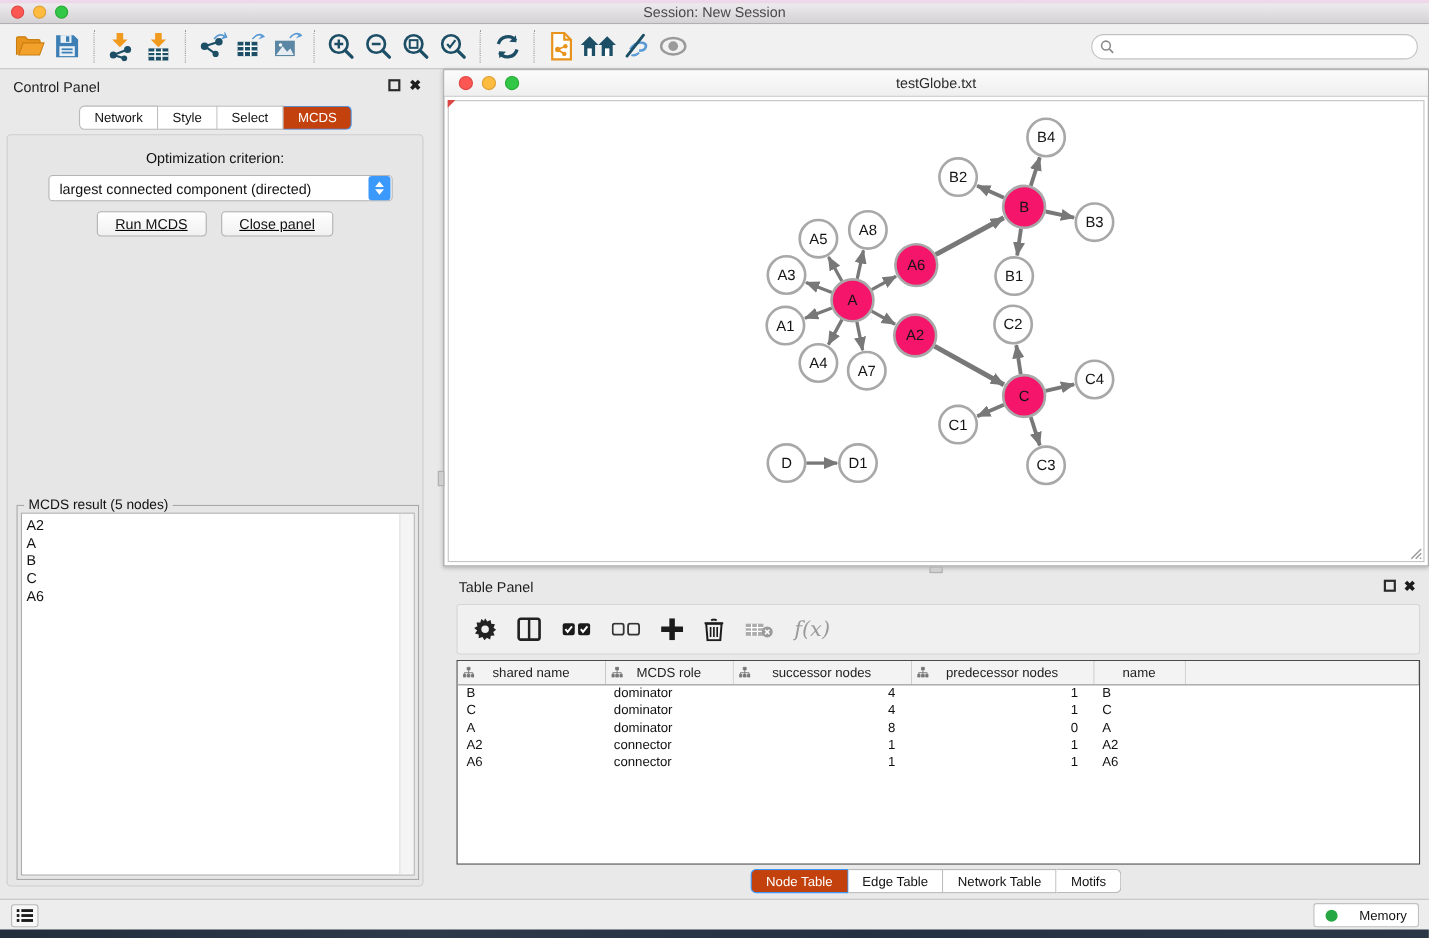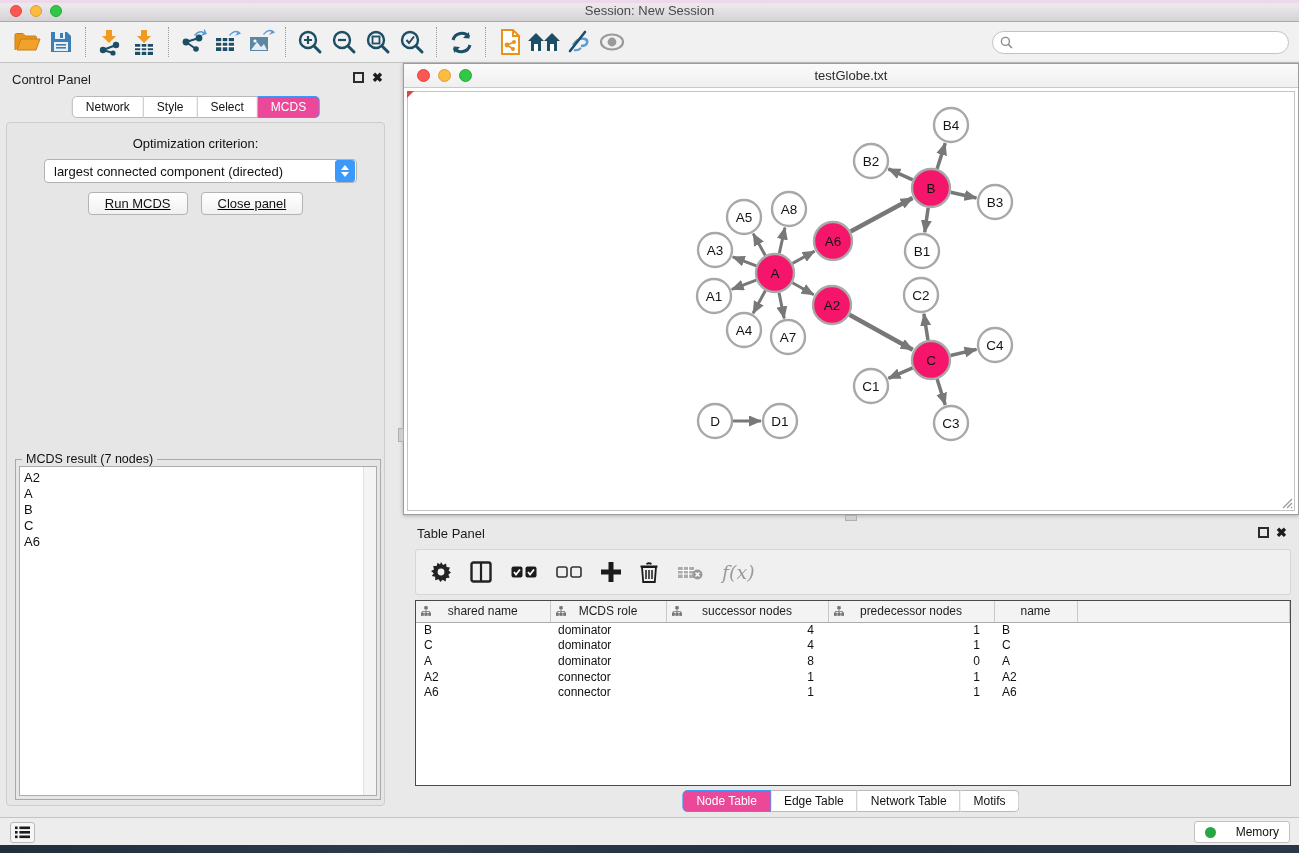--- a/index.html
+++ b/index.html
@@ -33,21 +33,21 @@
   .cp-title { position:absolute; left:12px; top:9px; font-size:13px; color:#1c1c1c; }
   .panel-float { position:absolute; width:11px; height:11px; border:2px solid #2b2b2b; top:9px; }
   .panel-close { position:absolute; top:7px; font-size:13px; font-weight:bold; color:#1c1c1c; }
   .cp-header .panel-float { right:28px; } .cp-header .panel-close { right:9px; }
 
   .seg-tabs { display:flex; }
   .seg { height:22px; padding:0 13px; background:#fff; border:1px solid #B9B9B9; border-left:none;
     font-size:12px; color:#111; display:flex; align-items:center; }
   .seg:first-child { border-left:1px solid #B9B9B9; border-radius:5px 0 0 5px; }
   .seg:last-child { border-radius:0 5px 5px 0; }
-  .seg.active { background:#ec4899; border-color:#3B99FC; color:#fff; }
+  .seg.active { background:#c2410c; border-color:#3B99FC; color:#fff; }
   .cp-tabs { position:absolute; top:33px; left:50%; transform:translateX(-50%); }
 
   .cp-content { position:absolute; left:6px; top:59px; width:379px; height:684px;
     background:#E6E6E6; border:1px solid #CDCDCD; border-radius:4px; }
   .opt-label { position:absolute; top:13px; width:100%; text-align:center; font-size:13px; color:#111; }
   .criterion { position:absolute; left:37px; top:36px; width:313px; height:24px; background:#fff;
     border:1px solid #B3B3B3; border-radius:4px; display:flex; align-items:center; font-size:13px; color:#111; }
   .criterion .val { flex:1; padding-left:9px; white-space:nowrap; overflow:hidden; }
   .stepper { width:20px; height:22px; background:#3B99FC; border-radius:3px; margin-right:1px;
     display:flex; flex-direction:column; align-items:center; justify-content:center; gap:2px; }
@@ -290,21 +290,21 @@
         <div class="stepper">
             <div class="tri-up"></div>
             <div class="tri-dn"></div>
           </div>
       </div>
       <div class="cp-buttons">
         <div class="mac-btn">Run MCDS</div>
         <div class="mac-btn">Close panel</div>
       </div>
       <div class="result-box">
-        <div class="result-legend">MCDS result (7 nodes)</div>
+        <div class="result-legend">MCDS result (5 nodes)</div>
         <div class="result-list">
           <div id="result-items">
               <div>A2</div>
               <div>A</div>
               <div>B</div>
               <div>C</div>
               <div>A6</div>
             </div>
           <div class="result-scroll"></div>
         </div>

